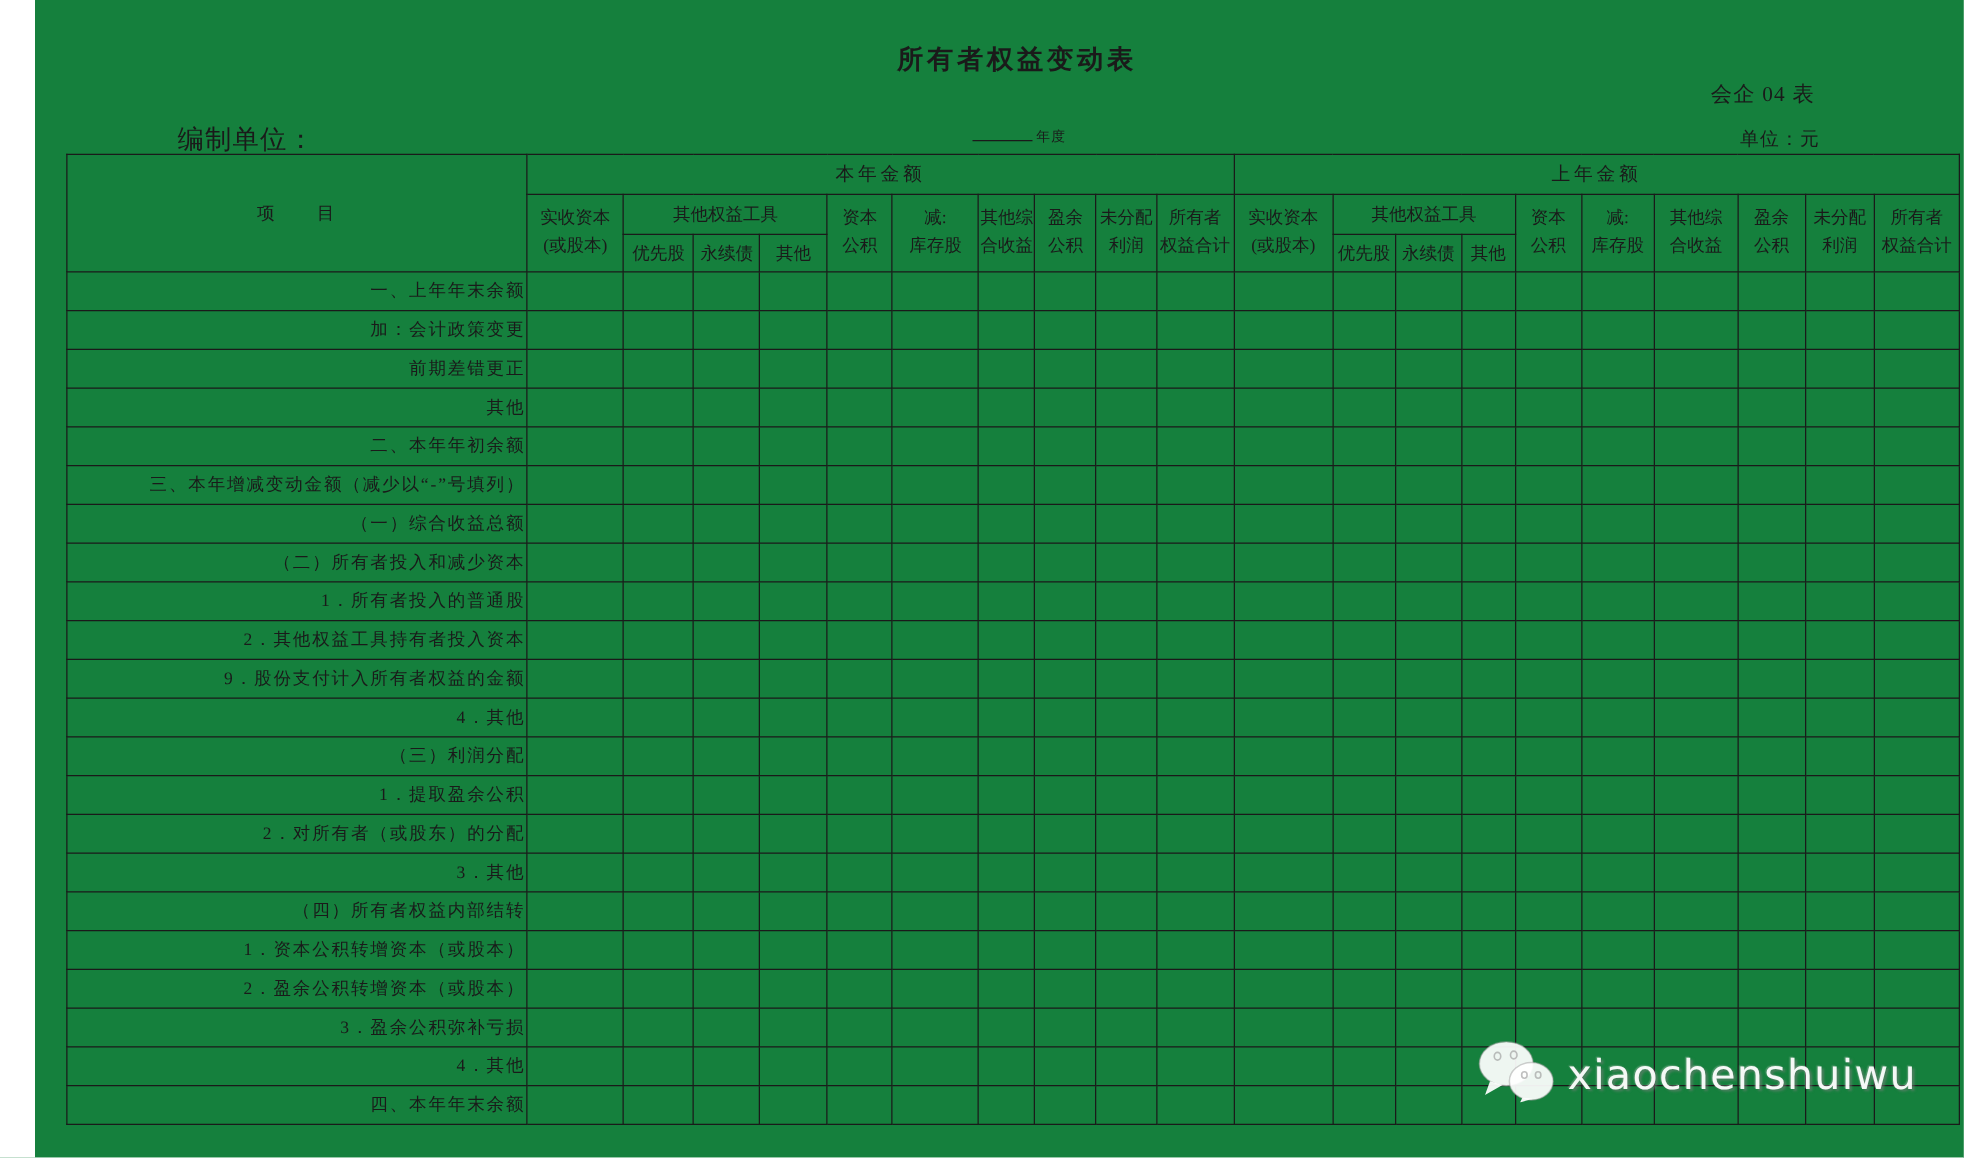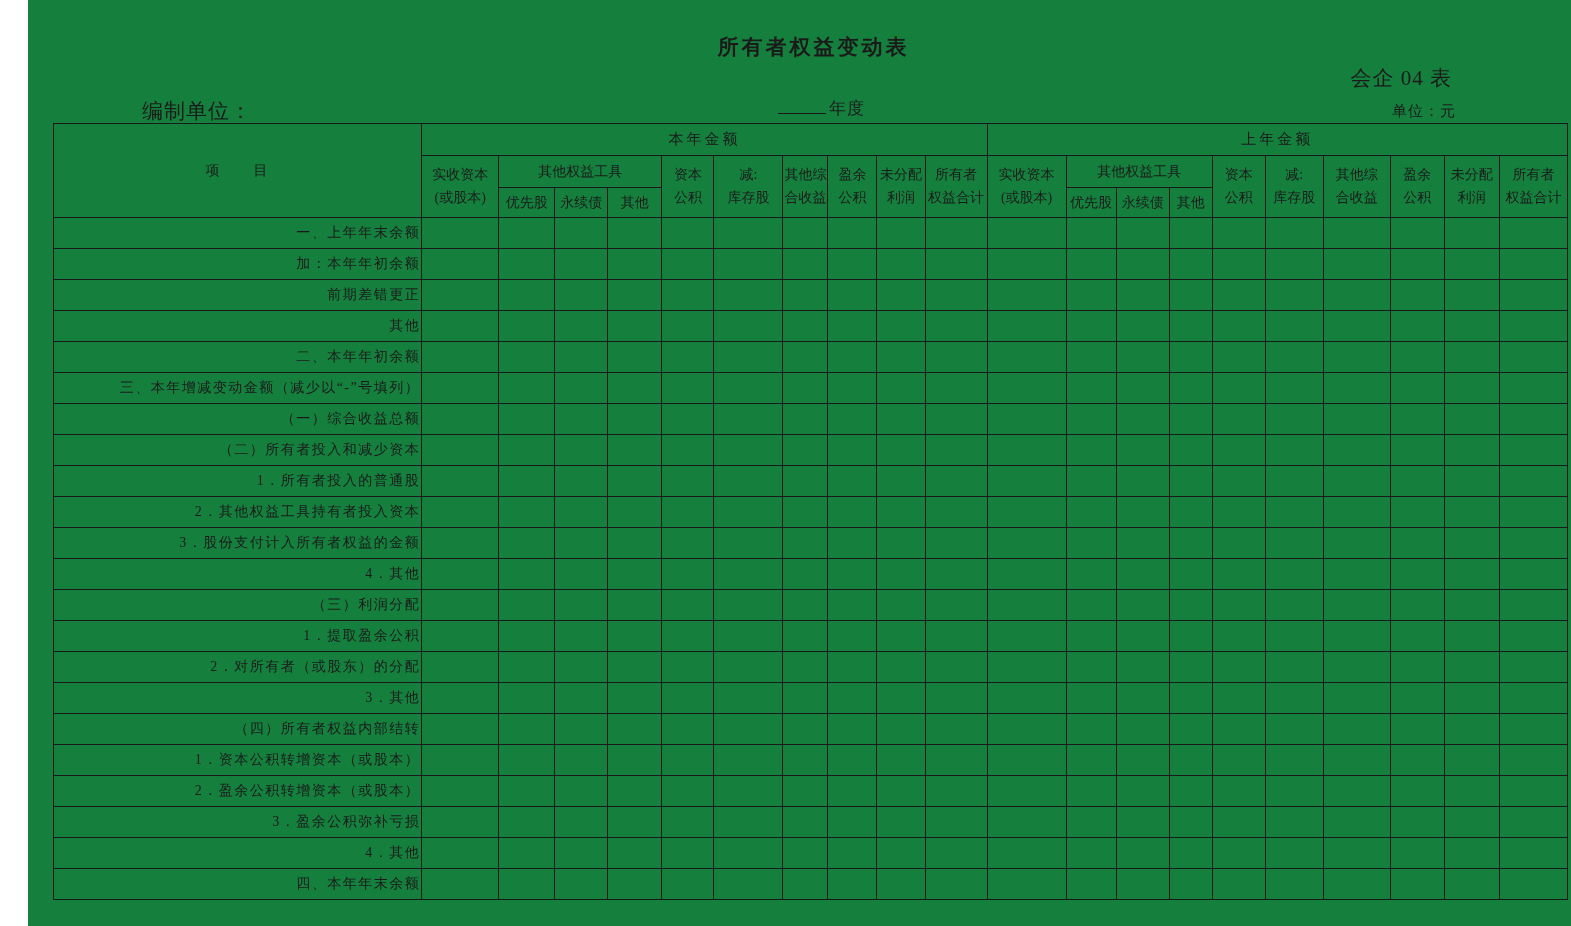--- a/index.html
+++ b/index.html
@@ -9,23 +9,23 @@
     background:#15803d;
     font-family:"Liberation Serif","DejaVu Serif",serif;
     color:#1a1a1a;
     overflow:hidden;
     margin-left:28px;
   }
   .title{
     position:absolute;top:33px;left:0;width:100%;
     text-align:center;font-size:21px;font-weight:bold;letter-spacing:3px;
   }
-  .form-code{position:absolute;top:64px;right:147px;font-size:21px;letter-spacing:1px;}
+  .form-code{position:absolute;top:64px;right:147px;font-size:17px;letter-spacing:1px;}
   .prepared-by{position:absolute;top:97px;left:114px;font-size:21px;letter-spacing:1px;}
-  .year-line{position:absolute;top:97px;left:750px;font-size:17px;letter-spacing:1px;}
+  .year-line{position:absolute;top:97px;left:750px;font-size:11px;letter-spacing:1px;}
   .year-underline{display:inline-block;width:48px;height:15px;border-bottom:1px solid #1a1a1a;margin-right:3px;}
   .unit{position:absolute;top:102px;right:143px;font-size:15px;letter-spacing:1px;}
 
   table.equity-table{
     position:absolute;top:123px;left:25px;
     width:1515px;
     border-collapse:collapse;table-layout:fixed;
   }
   .equity-table th,.equity-table td{
     border:1px solid #1a1a1a;
@@ -194,21 +194,21 @@
           <td></td>
           <td></td>
           <td></td>
           <td></td>
           <td></td>
           <td></td>
           <td></td>
           <td></td>
         </tr>
         <tr>
-          <td class="label-cell ind-1">加：本年年初余额</td>
+          <td class="label-cell ind-1">加：会计政策变更</td>
           <td></td>
           <td></td>
           <td></td>
           <td></td>
           <td></td>
           <td></td>
           <td></td>
           <td></td>
           <td></td>
           <td></td>
@@ -401,21 +401,21 @@
           <td></td>
           <td></td>
           <td></td>
           <td></td>
           <td></td>
           <td></td>
           <td></td>
           <td></td>
         </tr>
         <tr>
-          <td class="label-cell ind-2">3．股份支付计入所有者权益的金额</td>
+          <td class="label-cell ind-2">9．股份支付计入所有者权益的金额</td>
           <td></td>
           <td></td>
           <td></td>
           <td></td>
           <td></td>
           <td></td>
           <td></td>
           <td></td>
           <td></td>
           <td></td>
@@ -679,14 +679,33 @@
           <td></td>
           <td></td>
           <td></td>
           <td></td>
           <td></td>
           <td></td>
         </tr>
       </tbody>
   </table>
 
+  <div class="watermark">
+    <span>
+      <svg width="62" height="50" viewBox="0 0 62 50">
+        <g fill="rgba(255,255,255,0.93)" stroke="rgba(160,160,160,0.5)" stroke-width="1.2">
+          <ellipse cx="23" cy="19" rx="21.5" ry="17.5"></ellipse>
+          <path d="M10 33 L6 44 L20 36 Z" stroke="none"></path>
+          <ellipse cx="43" cy="33" rx="17.5" ry="15"></ellipse>
+          <path d="M36 46 L34 50 L44 47 Z" stroke="none"></path>
+        </g>
+        <g fill="none" stroke="rgba(150,150,150,0.6)" stroke-width="1.3">
+          <ellipse cx="16" cy="13" rx="2.6" ry="3.1"></ellipse>
+          <ellipse cx="29" cy="12" rx="2.6" ry="3.1"></ellipse>
+          <ellipse cx="37.5" cy="28" rx="2.2" ry="2.6"></ellipse>
+          <ellipse cx="48.5" cy="28" rx="2.2" ry="2.6"></ellipse>
+        </g>
+      </svg>
+    </span>
+    <span class="wm-text">xiaochenshuiwu</span>
+  </div>
 
 </div>
 
 </body></html>

